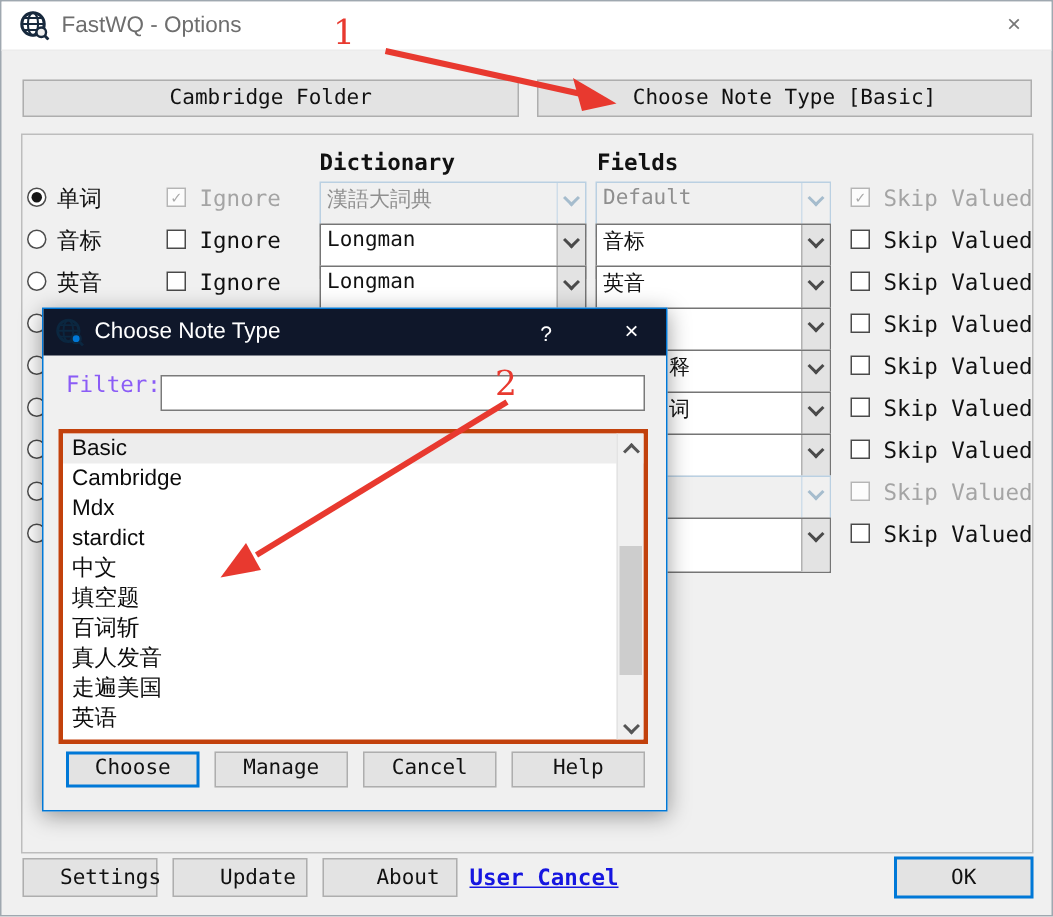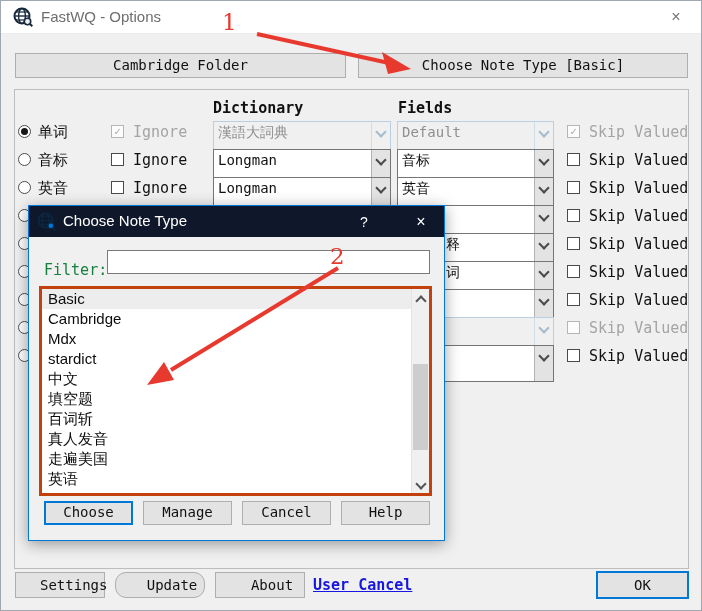--- a/index.html
+++ b/index.html
@@ -44,21 +44,21 @@
   .combo.dis .chev{border-color:#a5bccd;}
   .combo-dict{left:212px;width:178px;}
   .combo-fields{left:396px;width:157px;}
 
   
   .dialog{position:absolute;left:27px;top:204px;width:417px;height:336px;background:#f0f0f0;border:1px solid #0078d7;box-sizing:border-box;box-shadow:0 3px 14px rgba(0,0,0,.38);z-index:5;}
   .dlg-titlebar{position:absolute;left:0;top:0;right:0;height:31px;background:#0f172a;}
   .dlg-title{position:absolute;left:34px;top:6px;color:#fff;font-size:15px;font-family:"Liberation Sans",sans-serif;}
   .dlg-help{position:absolute;right:68px;top:5px;width:24px;height:22px;color:#fff;font-size:14px;text-align:center;line-height:22px;font-family:"Liberation Sans",sans-serif;}
   .dlg-close{position:absolute;right:8px;top:5px;width:30px;height:22px;color:#fff;font-size:16px;text-align:center;line-height:22px;font-family:"Liberation Sans",sans-serif;}
-  .filter-label{position:absolute;left:15px;top:55px;font-size:15px;color:#15803d;}
+  .filter-label{position:absolute;left:15px;top:41px;font-size:15px;color:#8b5cf6;}
   .filter-input{position:absolute;left:78px;top:44px;width:323px;height:24px;border:1px solid #7a7a7a;background:#fff;box-sizing:border-box;font-size:14px;padding:0 4px;font-family:"Liberation Sans",sans-serif;}
   .note-list{position:absolute;left:10px;top:80px;width:393px;height:210px;background:#fff;border:3px solid #c2410c;box-sizing:border-box;overflow:hidden;}
   .note-item{height:20px;line-height:20px;padding-left:6px;font-size:15px;color:#0c0c0c;font-family:"Liberation Sans",sans-serif;white-space:nowrap;}
   .note-item.selected{background:#ededed;}
   .vscroll{position:absolute;right:0;top:0;bottom:0;width:17px;background:#f0f0f0;border-left:1px solid #e3e3e3;}
   .scroll-arrow{position:absolute;left:0;width:17px;height:17px;}
   .scroll-arrow .chev{border-color:#555;left:5px;}
   .chev-up{transform:rotate(-135deg);top:8px;}
   .chev-down{transform:rotate(45deg);top:4px;}
   .thumb{position:absolute;left:1px;width:15px;background:#cdcdcd;}
@@ -277,21 +277,21 @@
       </div>
     </div>
 
     <div class="btn dlg-btn focus-ring" style="left:15px;">Choose</div>
     <div class="btn dlg-btn" style="left:114px;">Manage</div>
     <div class="btn dlg-btn" style="left:213px;">Cancel</div>
     <div class="btn dlg-btn" style="left:312px;">Help</div>
   </div>
 
   <div class="btn footer-btn" style="left:14px;">Settings</div>
-  <div class="btn footer-btn" style="left:114px;border-radius:11px;">Update</div>
+  <div class="btn footer-btn" style="left:114px;">Update</div>
   <div class="btn footer-btn" style="left:214px;">About</div>
   <span class="link">User Cancel</span>
   <div class="btn ok-btn focus-ring">OK</div>
 
   <span class="ann-digit" style="left:221px;top:8px;">1</span>
   <span class="ann-digit" style="left:329px;top:242px;">2</span>
   <svg id="ann-svg">
     <g>
       <line x1="256" y1="33" x2="388" y2="62" stroke="#e8392f" stroke-width="4"></line>
       <polygon points="410,68 381,51 387,73" fill="#e8392f"></polygon>

